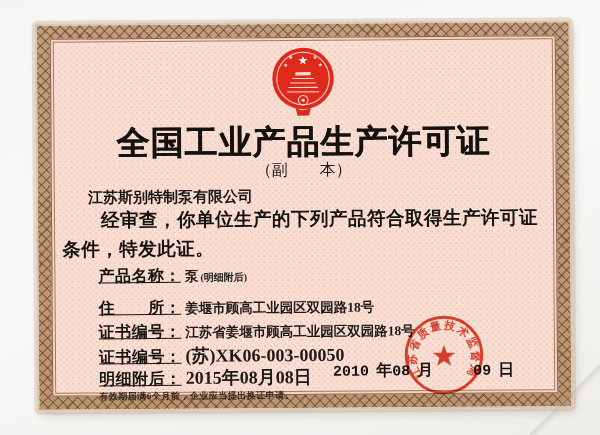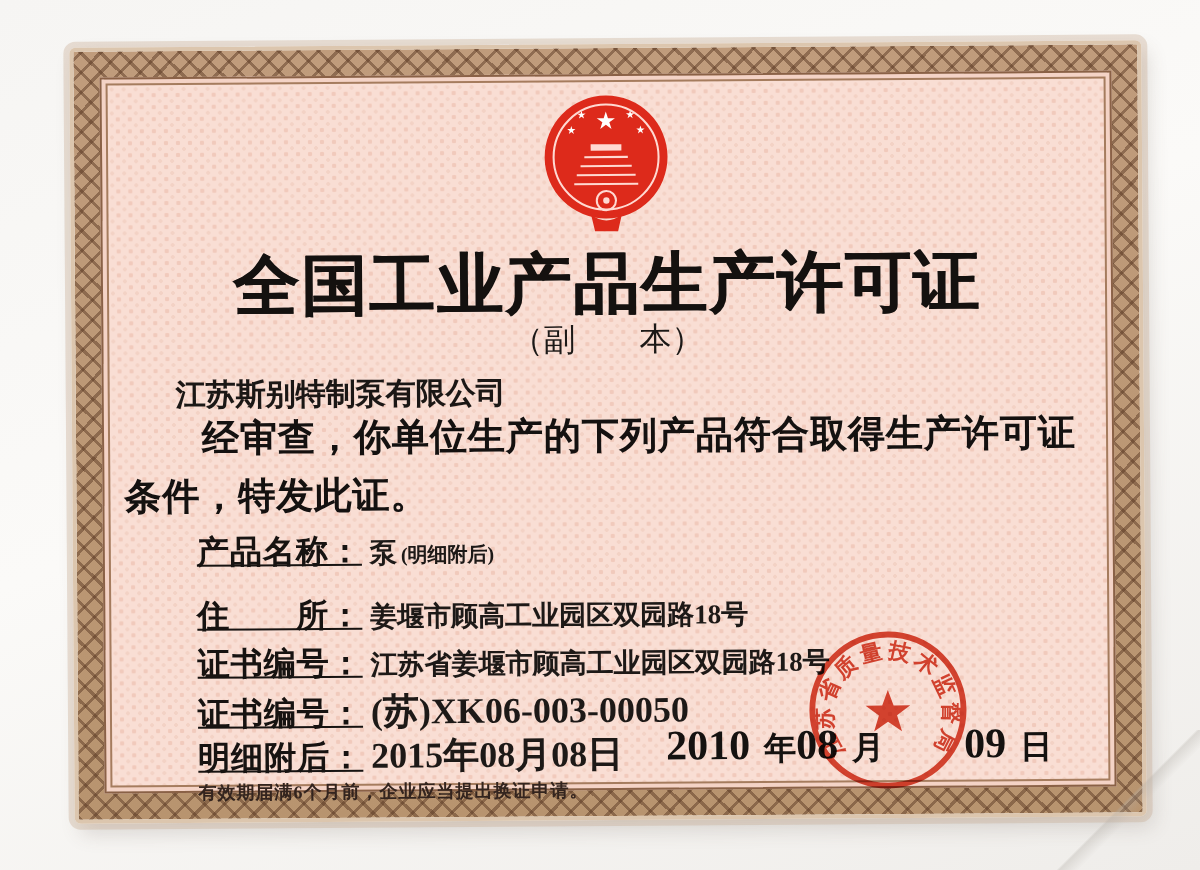--- a/index.html
+++ b/index.html
@@ -51,21 +51,21 @@
   .row { left:46px; display:flex; align-items:baseline; white-space:nowrap; }
   .row .lbl { font-size:16px; font-weight:bold; color:#171311; letter-spacing:.5px;text-decoration:underline; }
   .row .val { font-size:13.5px; font-weight:bold; color:#1d1917; margin-left:4px; }
   .row .val-lg { font-size:18px;text-align:right; }
   .row .note-sm { font-size:10px; font-weight:bold; margin-left:2px; color:#1d1917; }
   .r1 { top:227px; } .r2 { top:259px; } .r3 { top:283px; }
   .r4 { top:305px; } .r5 { top:327px; }
   .footnote { left:46px; top:351px; font-size:9px; font-weight:bold; color:#33241e; letter-spacing:.5px; }
   
   .date-row { left:280px; top:323px; display:flex; align-items:baseline; font-weight:bold; color:#151210; }
-  .date-row .num { font-size:21px; font-family:Liberation Serif, serif; font-weight:bold; }
+  .date-row .num { font-size:15px; font-family:Liberation Mono, monospace; font-weight:bold; }
   .date-row .unit { font-size:16px; font-weight:bold; margin:0 0 0 7px; }
   .gap1{ } .gap2{ margin-left:40px; }
   
   .seal { left:349px; top:276px; width:84px; height:84px; opacity:.92; mix-blend-mode:multiply; }
   
   .crease { right:0; bottom:0; width:90px; height:70px;
     background: linear-gradient(135deg, rgba(0,0,0,0) 55%, rgba(180,175,168,.35) 56%, rgba(0,0,0,0) 62%); }
 </style>
 </head>
 <body>

